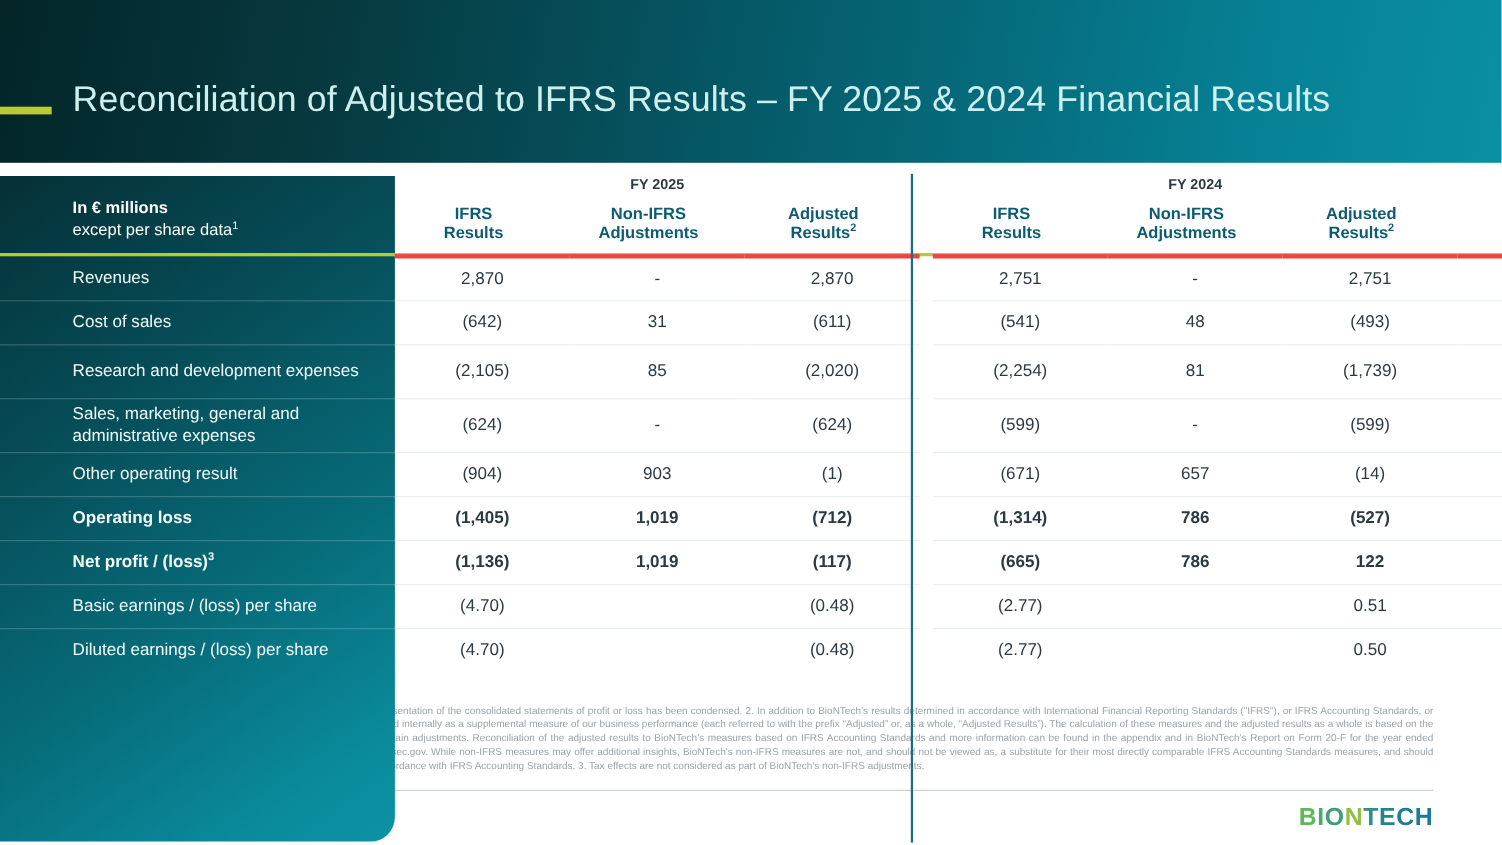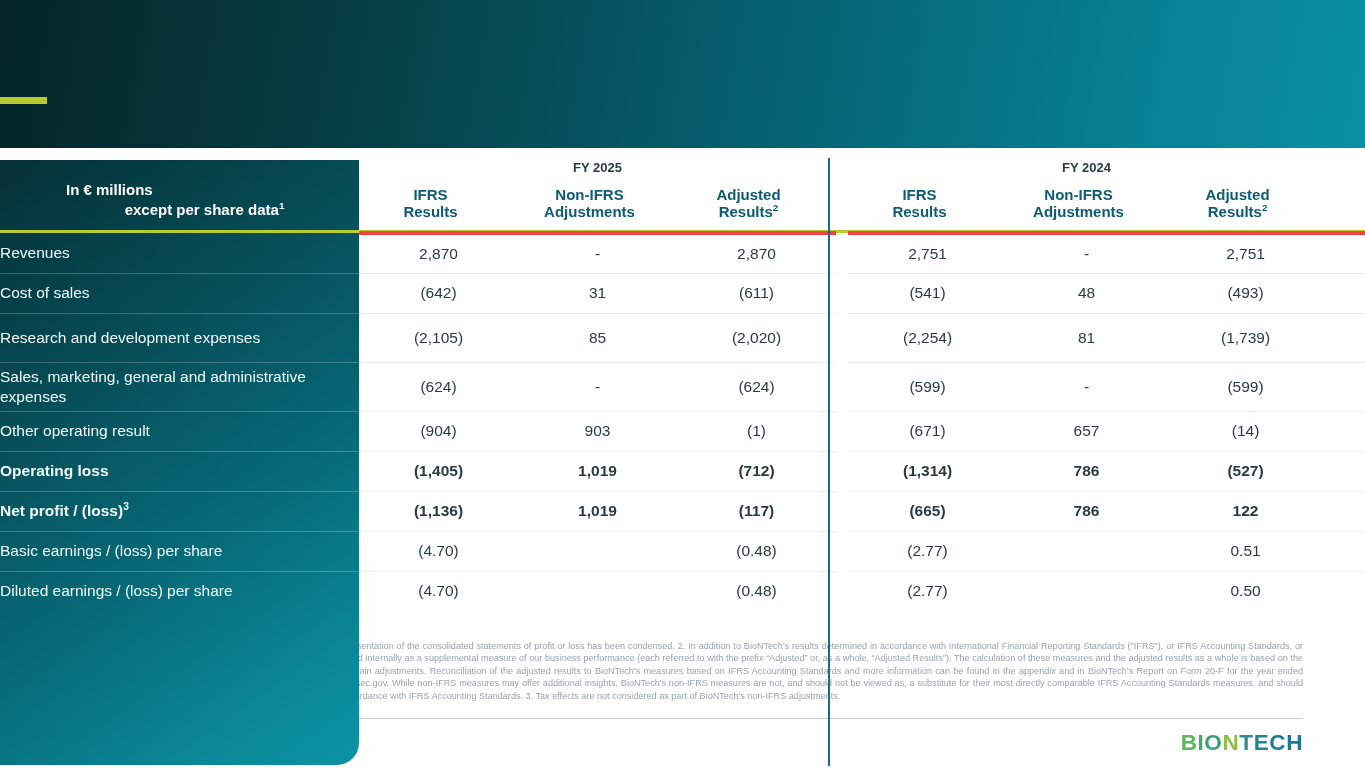--- a/index.html
+++ b/index.html
@@ -60,32 +60,32 @@
     padding:2px 16px 9px 0; vertical-align:bottom; height:52px;
     font-size:15px; font-weight:bold; line-height:1.17;
     color:#0c5b72; text-align:center;
   }
   .hdr-row th.labelcell {
     text-align:left; padding-left:66px; color:#ffffff;
     font-size:15px; line-height:1.32; vertical-align:bottom;
     padding-bottom:10px;
   }
   .hdr-row th.labelcell .l1 { font-weight:bold; display:block; }
-  .hdr-row th.labelcell .l2 { font-weight:bold; display:block;text-align:center; }
+  .hdr-row th.labelcell .l2 { font-weight:normal; display:block; }
 
   
   .ylrule td, .ylrule th { padding:0; height:3px; }
   .ylrule .yl { background:#b9cc2f; height:3px; }
   .ylrule .ylpanel { background:#b9cc2f; height:3px; }
 
   
   tr.drow td { height:40px; }
   tr.drow.tall td { height:49px; }
   td.rlabel {
-    text-align:left;
+    padding-left:66px; text-align:left;
     color:#f2fbfb; font-size:15.5px; line-height:1.28;
     border-top:1px solid rgba(255,255,255,0.22);
     position:relative;
   }
   tr.first td.rlabel { border-top:none; }
   td.val {
     text-align:center; color:#2b3a42; font-size:15.5px;
     border-top:1px solid #e9edef;
   }
   tr.first td.val { border-top:4px solid #ef4444; }
@@ -131,20 +131,21 @@
   .logo .g6 { color:#23848f; }
   .logo .g7 { color:#1d7d93; }
   .logo .g8 { color:#1a7a96; }
   sup { font-size:0.66em; vertical-align:super; line-height:0; }
 </style>
 </head>
 <body>
 
 <div class="banner">
   <div class="accent-bar"></div>
+  <div class="slide-title">Reconciliation of Adjusted to IFRS Results – FY 2025 &amp; 2024 Financial Results</div>
 </div>
 
 <div class="table-zone">
 
   <div class="label-panel"></div>
   <div class="divider"></div>
 
   <table class="fin">
     <colgroup>
       <col class="c-label">

